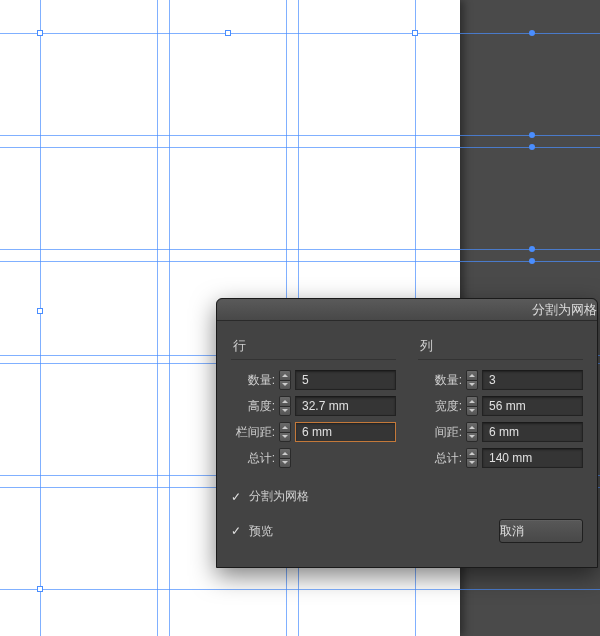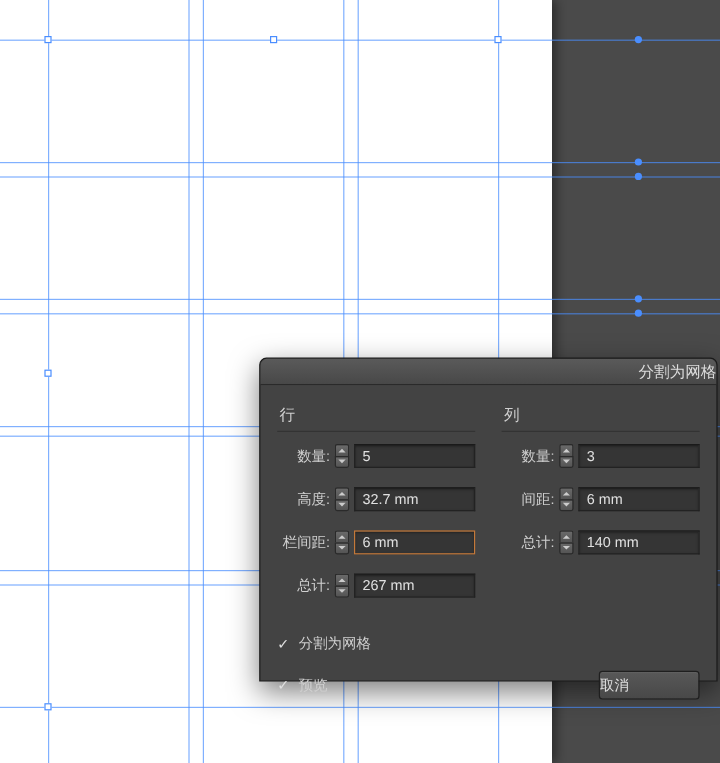--- a/index.html
+++ b/index.html
@@ -119,21 +119,21 @@
     .section-divider {
       height: 1px;
       background: #333;
       margin-bottom: 10px;
       margin-top: 2px;
     }
     
     .field-row {
       display: flex;
       align-items: center;
-      margin-bottom: 16px;
+      margin-bottom: 6px;
       gap: 4px;
     }
     
     .field-label {
       width: 44px;
       text-align: right;
       color: #d0d0d0;
       font-size: 12px;
       flex-shrink: 0;
     }
@@ -320,41 +320,52 @@
           <div class="field-row">
             <div class="field-label">总计:</div>
             <div class="stepper">
               <div class="stepper-btn up">
                   <div class="stepper-arrow up"></div>
                 </div>
               <div class="stepper-btn down">
                   <div class="stepper-arrow down"></div>
                 </div>
             </div>
-            <div class="num-input">267 mm</div>
           </div>
         </div>
 
         <div class="column">
           <div class="section-label">列</div>
           <div class="section-divider"></div>
 
           <div class="field-row">
             <div class="field-label">数量:</div>
             <div class="stepper">
               <div class="stepper-btn up">
                   <div class="stepper-arrow up"></div>
                 </div>
               <div class="stepper-btn down">
                   <div class="stepper-arrow down"></div>
                 </div>
             </div>
             <div class="num-input">3</div>
           </div>
 
+          <div class="field-row">
+            <div class="field-label">宽度:</div>
+            <div class="stepper">
+              <div class="stepper-btn up">
+                  <div class="stepper-arrow up"></div>
+                </div>
+              <div class="stepper-btn down">
+                  <div class="stepper-arrow down"></div>
+                </div>
+            </div>
+            <div class="num-input">56 mm</div>
+          </div>
 
           <div class="field-row">
             <div class="field-label">间距:</div>
             <div class="stepper">
               <div class="stepper-btn up">
                   <div class="stepper-arrow up"></div>
                 </div>
               <div class="stepper-btn down">
                   <div class="stepper-arrow down"></div>
                 </div>

